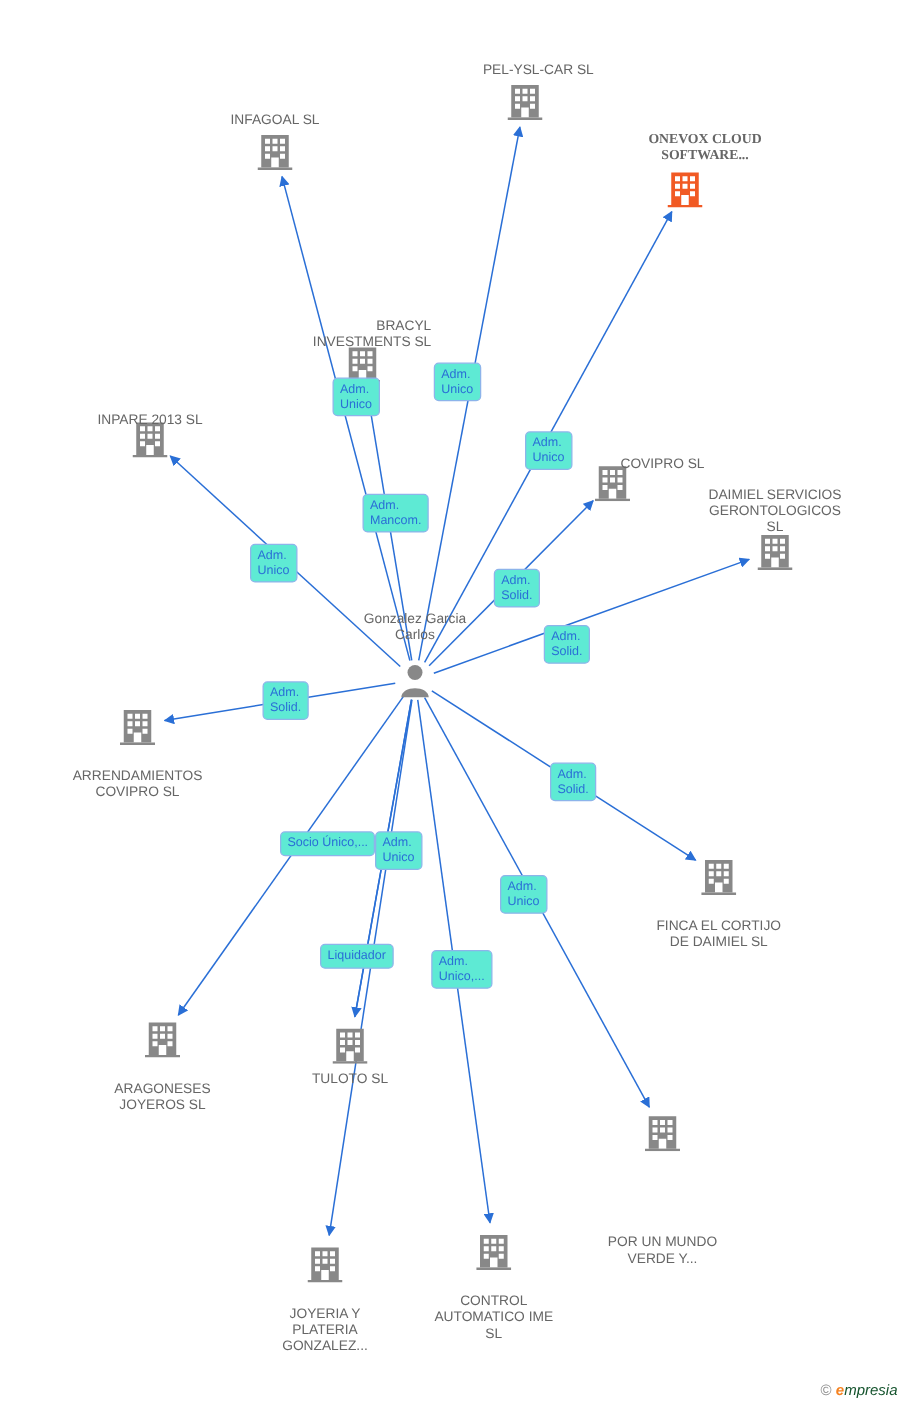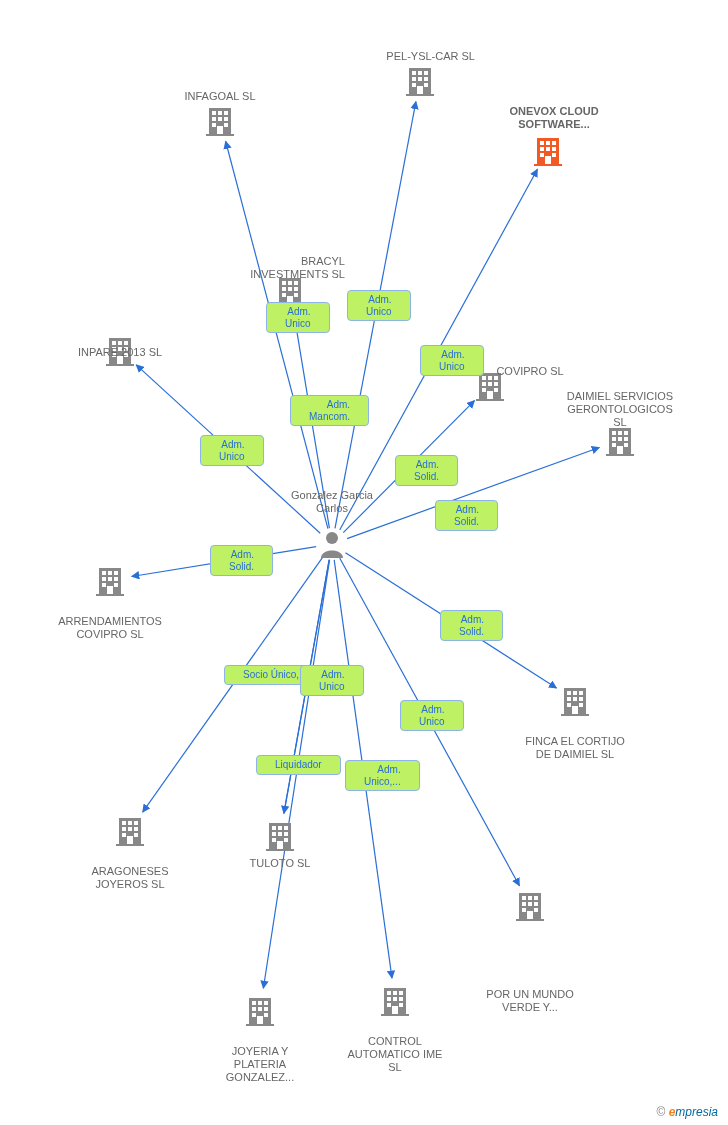--- a/index.html
+++ b/index.html
@@ -43,36 +43,36 @@
   }
   .icon-person {
     width: 26px;
     height: 28px;
     display: inline-block;
   }
   .edge-label {
     position: absolute;
     font-size: 10px;
     color: #2a6fd6;
-    background: #bef264;
+    background: #5eead4;
     border: 1px solid #8db4ea;
     border-radius: 4px;
-    padding: 3px 18px;
+    padding: 3px 5px;
     line-height: 1.15;
     white-space: nowrap;
-    text-align: right;
+    text-align: left;
   }
   .watermark {
     position: absolute;
     bottom: 6px;
     right: 10px;
     font-size: 12px;
     color: #888;
   }
-  .watermark .rest { color: #0369a1; font-style: italic; }
+  .watermark .rest { color: #14532d; font-style: italic; }
   .watermark .e { color: #f58220; font-style: italic; font-weight: bold; }
 </style>
 </head>
 <body>
 
 <svg class="graph">
   <defs>
     <marker id="arrow" viewBox="0 0 10 10" refX="9" refY="5" markerWidth="7" markerHeight="7" orient="auto-start-reverse">
       <path d="M 0 0 L 10 5 L 0 10 z" fill="#2a6fd6"></path>
     </marker>
@@ -143,21 +143,21 @@
     <rect x="12" y="7" width="4" height="4" fill="#fff"></rect>
     <rect x="18" y="7" width="4" height="4" fill="#fff"></rect>
     <rect x="6" y="13" width="4" height="4" fill="#fff"></rect>
     <rect x="12" y="13" width="4" height="4" fill="#fff"></rect>
     <rect x="18" y="13" width="4" height="4" fill="#fff"></rect>
     <rect x="6" y="19" width="4" height="4" fill="#fff"></rect>
     <rect x="18" y="19" width="4" height="4" fill="#fff"></rect>
     <rect x="11" y="22" width="6" height="8" fill="#fff"></rect>
     <rect x="0" y="30" width="28" height="2" fill="#f15a24"></rect>
   </svg></span>
-      <span class="node-label" style="position: absolute; left: 6px; top: -45px;">ONEVOX CLOUD SOFTWARE...</span>
+      <span class="node-label" style="position: absolute; left: 16px; top: -45px; font-family: Liberation Serif, serif;">ONEVOX CLOUD SOFTWARE...</span>
     </div>
     <div class="node" style="left: 290px; top: 290px;">
       <span style="position: absolute; left: -14px; top: -16px;"><svg class="icon-building" viewBox="0 0 28 32">
     <rect x="3" y="4" width="22" height="26" fill="#888888"></rect>
     <rect x="6" y="7" width="4" height="4" fill="#fff"></rect>
     <rect x="12" y="7" width="4" height="4" fill="#fff"></rect>
     <rect x="18" y="7" width="4" height="4" fill="#fff"></rect>
     <rect x="6" y="13" width="4" height="4" fill="#fff"></rect>
     <rect x="12" y="13" width="4" height="4" fill="#fff"></rect>
     <rect x="18" y="13" width="4" height="4" fill="#fff"></rect>
@@ -175,21 +175,21 @@
     <rect x="12" y="7" width="4" height="4" fill="#fff"></rect>
     <rect x="18" y="7" width="4" height="4" fill="#fff"></rect>
     <rect x="6" y="13" width="4" height="4" fill="#fff"></rect>
     <rect x="12" y="13" width="4" height="4" fill="#fff"></rect>
     <rect x="18" y="13" width="4" height="4" fill="#fff"></rect>
     <rect x="6" y="19" width="4" height="4" fill="#fff"></rect>
     <rect x="18" y="19" width="4" height="4" fill="#fff"></rect>
     <rect x="11" y="22" width="6" height="8" fill="#fff"></rect>
     <rect x="0" y="30" width="28" height="2" fill="#888888"></rect>
   </svg></span>
-      <span class="node-label" style="position: absolute; left: 0px; top: -20px; margin-top: 16px;">INPARE 2013 SL</span>
+      <span class="node-label" style="position: absolute; left: 0px; top: -20px;">INPARE 2013 SL</span>
     </div>
     <div class="node" style="left: 490px; top: 385px;">
       <span style="position: absolute; left: -14px; top: -16px;"><svg class="icon-building" viewBox="0 0 28 32">
     <rect x="3" y="4" width="22" height="26" fill="#888888"></rect>
     <rect x="6" y="7" width="4" height="4" fill="#fff"></rect>
     <rect x="12" y="7" width="4" height="4" fill="#fff"></rect>
     <rect x="18" y="7" width="4" height="4" fill="#fff"></rect>
     <rect x="6" y="13" width="4" height="4" fill="#fff"></rect>
     <rect x="12" y="13" width="4" height="4" fill="#fff"></rect>
     <rect x="18" y="13" width="4" height="4" fill="#fff"></rect>

